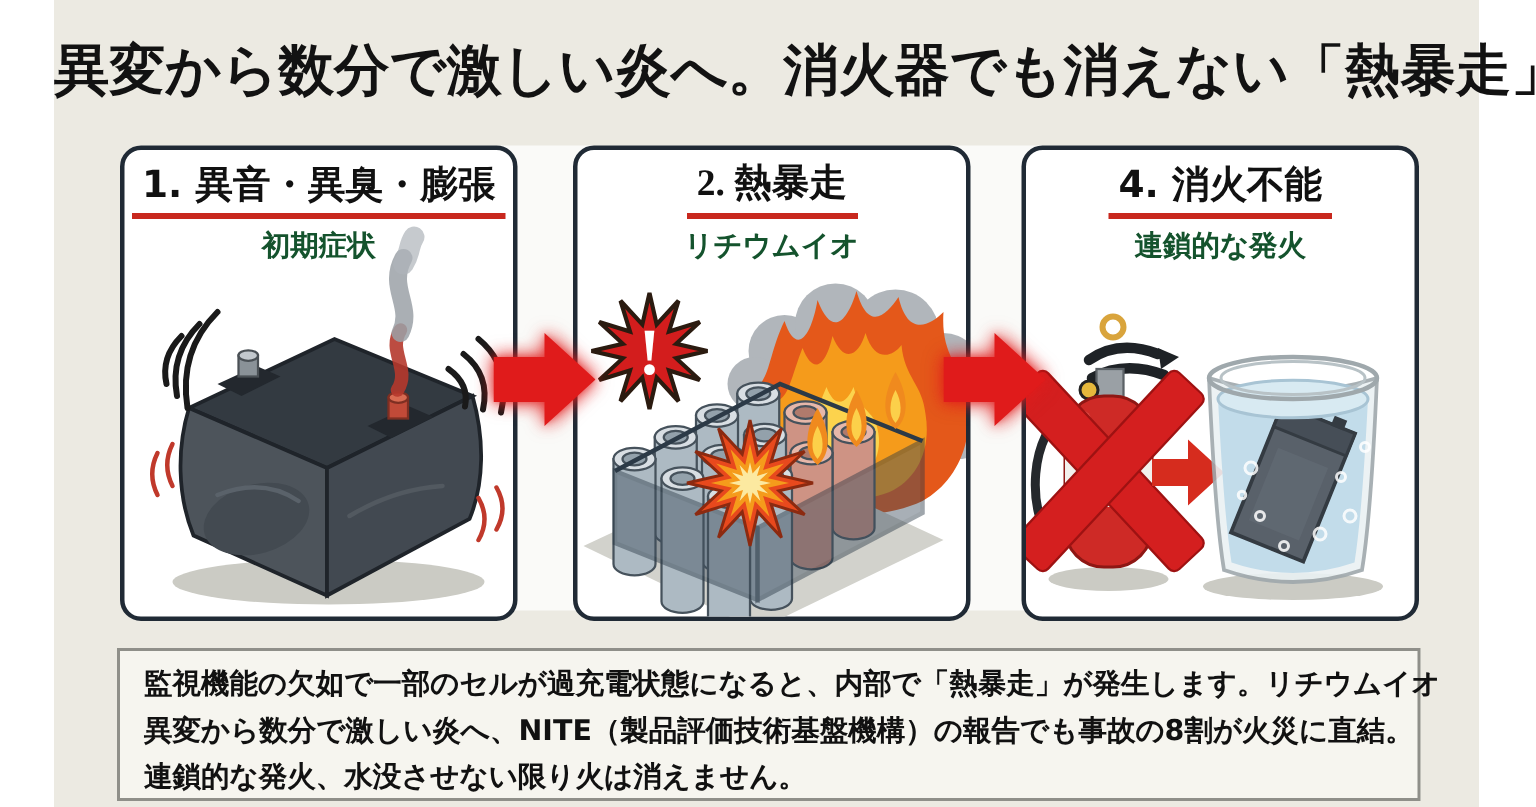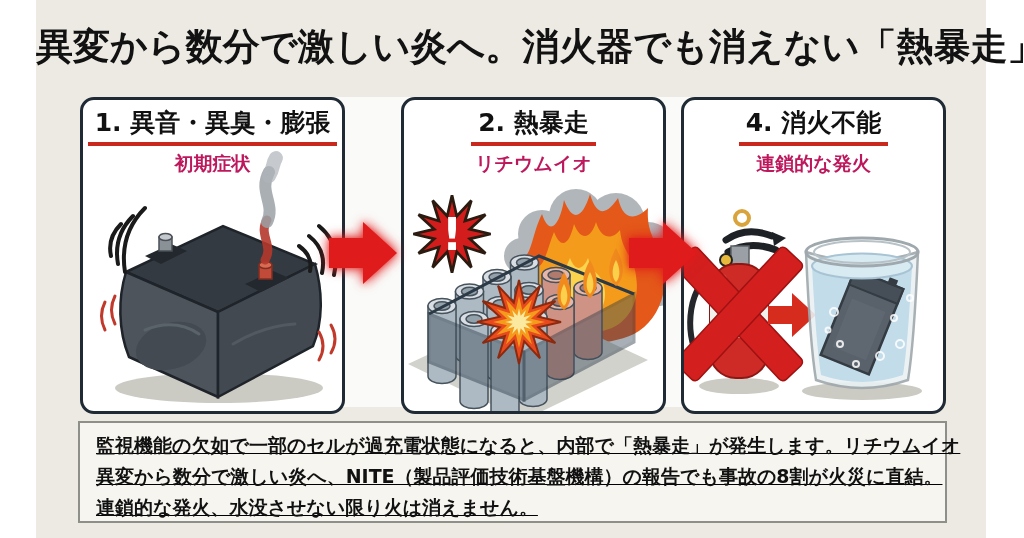--- a/index.html
+++ b/index.html
@@ -10,32 +10,32 @@
   html,body{margin:0;padding:0;}
   body{width:1024px;height:538px;background:#ffffff;overflow:hidden;
        font-family:"DejaVu Sans","Liberation Sans",sans-serif;}
   .canvas{position:relative;width:1024px;height:538px;background:#ffffff;}
   .content-bg{position:absolute;left:36px;top:0;width:950px;height:538px;background:var(--page-bg);}
   .main-title{position:absolute;left:36px;top:22px;width:950px;text-align:center;
        font-size:37px;font-weight:900;color:var(--title-color);letter-spacing:0px;white-space:nowrap;}
   .panels-strip{position:absolute;left:80px;top:97px;width:866px;height:310px;background:var(--strip-bg);border-radius:14px;}
   .panel{position:absolute;top:97px;width:265px;height:317px;background:var(--panel-bg);
        border:3px solid var(--panel-border);border-radius:14px;box-sizing:border-box;overflow:hidden;}
-  .panel.p1{left:80px;} .panel.p2{left:401px;} .panel.p3{left:681px;}
+  .panel.p1{left:80px;} .panel.p2{left:382px;font-family:Liberation Serif, serif;} .panel.p3{left:681px;}
   .panel-head-wrap{text-align:center;padding-top:9px;line-height:1.15;}
   .panel-head{display:inline-block;font-size:25px;font-weight:800;color:#111;
        border-bottom:4px solid var(--accent-red);padding:0 7px 4px 7px;white-space:nowrap;}
-  .panel-sub{text-align:center;font-size:19px;font-weight:700;color:#be185d;margin-top:5px;white-space:nowrap;}
+  .panel-sub{text-align:center;font-size:19px;font-weight:700;color:#14532d;margin-top:5px;white-space:nowrap;}
   .panel-art{position:absolute;left:0;bottom:2px;width:259px;height:215px;}
   .panel-art svg{overflow:visible;display:block;}
   .flow-arrow{position:absolute;top:222px;width:68px;height:62px;
        filter:drop-shadow(0 0 6px rgba(224,27,27,.85)) drop-shadow(0 0 2px rgba(224,27,27,.55));}
   .flow-arrow.a1{left:329px;} .flow-arrow.a2{left:629px;}
-  .footer-note{position:absolute;left:78px;top:421px;width:869px;height:102px;box-sizing:border-box;
-       background:var(--note-bg);border:2px solid var(--note-border);padding:7px 28px 0 16px;text-decoration:underline;}
+  .footer-note{position:absolute;left:78px;top:432px;width:869px;height:102px;box-sizing:border-box;
+       background:var(--note-bg);border:2px solid var(--note-border);padding:7px 28px 0 16px;}
   .footer-line{font-size:19px;font-weight:700;color:#111;line-height:31px;white-space:nowrap;}
 </style>
 </head>
 <body>
 
 <div class="canvas">
   <div class="content-bg"></div>
 
   <div class="main-title">異変から数分で激しい炎へ。消火器でも消えない「熱暴走」</div>
 

